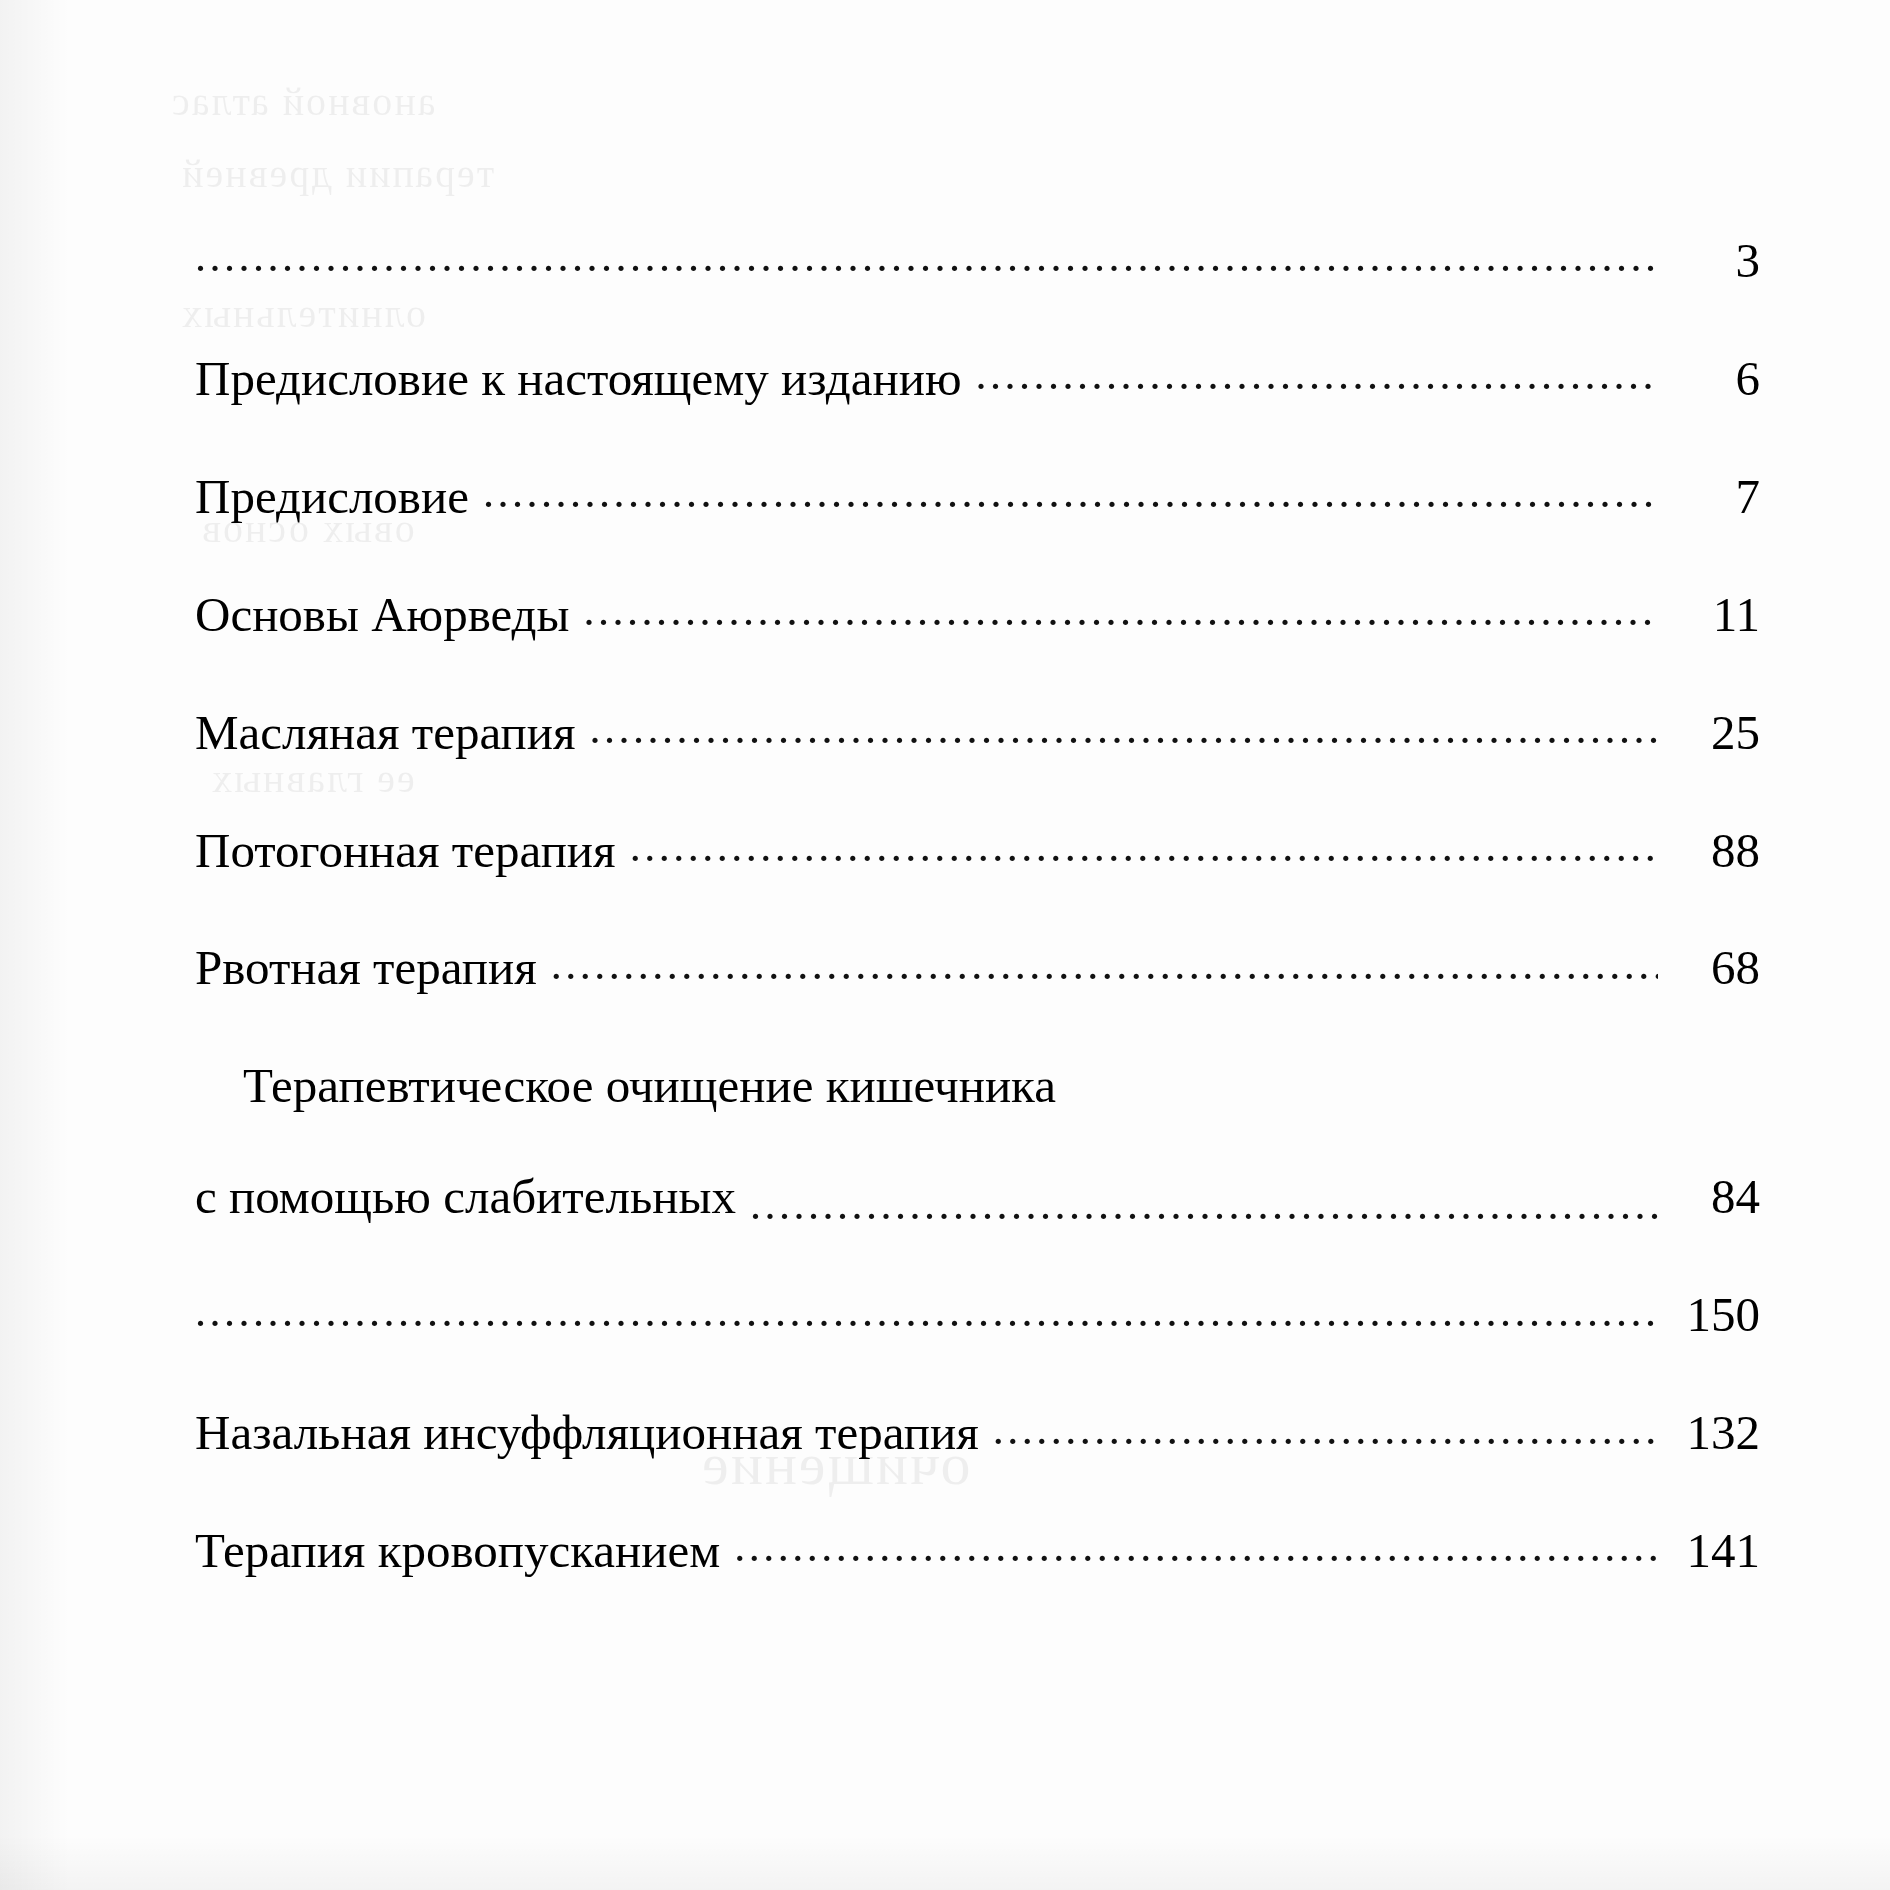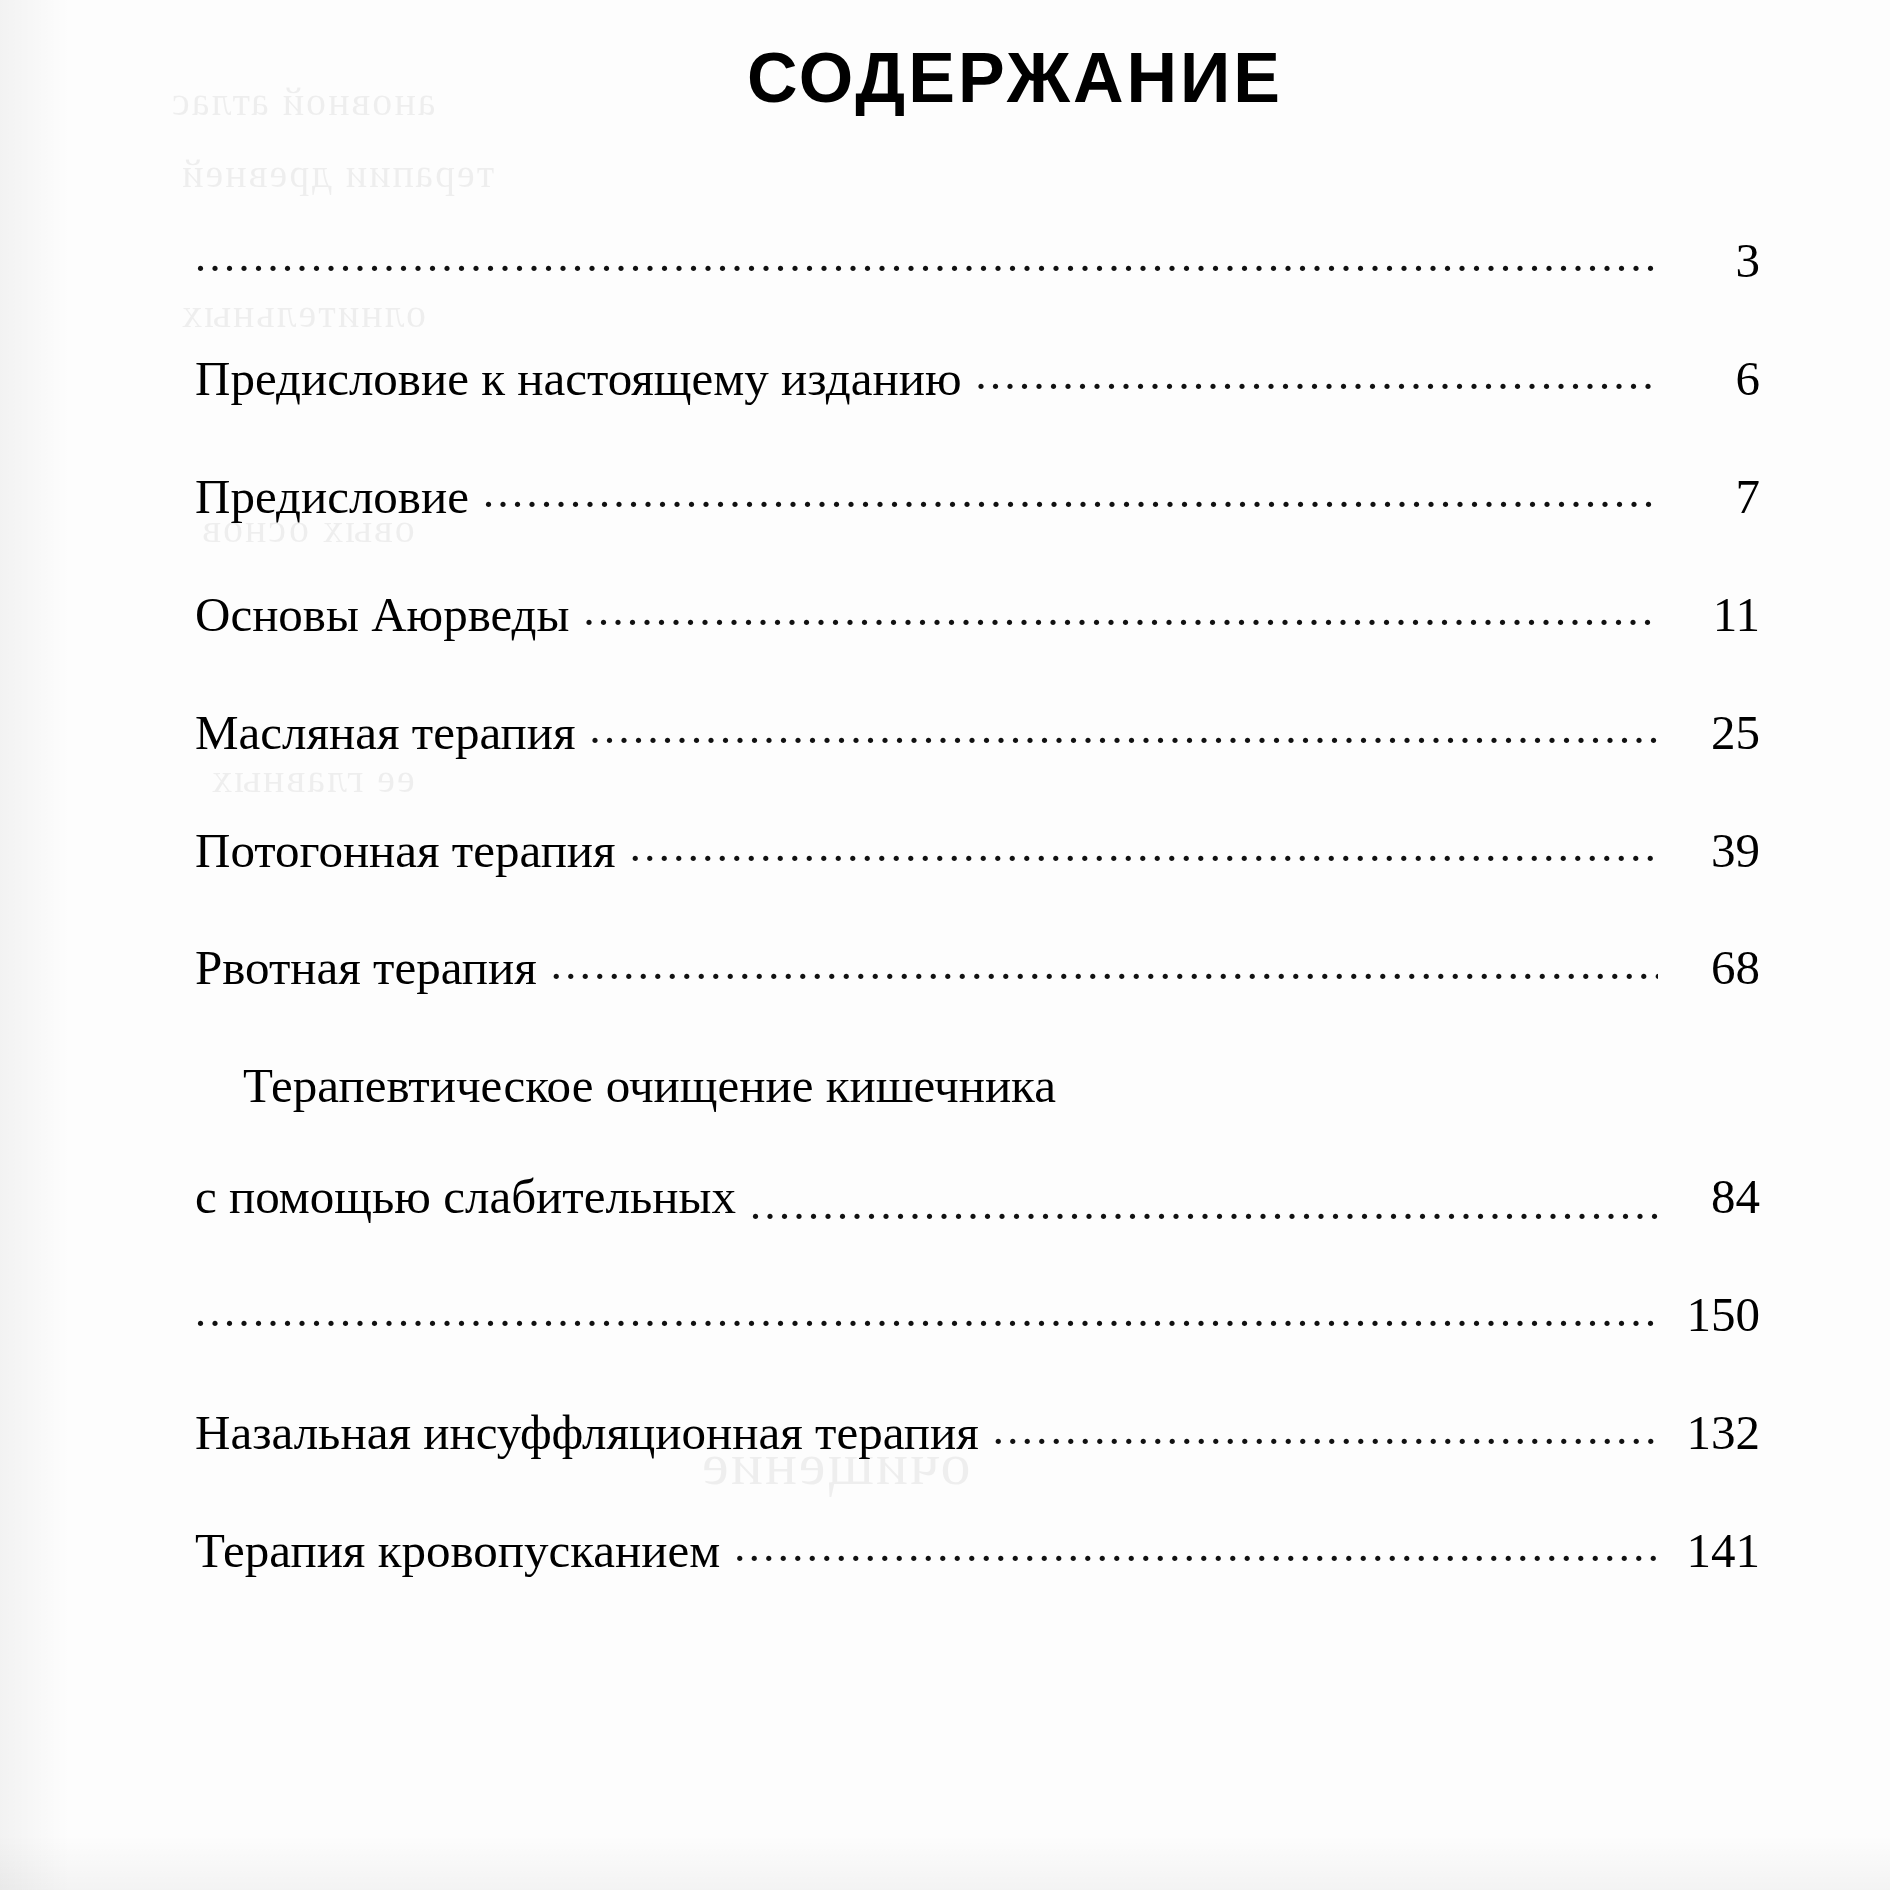--- a/index.html
+++ b/index.html
@@ -136,21 +136,20 @@
 
   <div class="ghost-layer">
     <div class="ghost-line" style="left:170px; top:78px;">ановной атлас</div>
     <div class="ghost-line" style="left:180px; top:150px;">терапии древней</div>
     <div class="ghost-line" style="left:180px; top:290px;">олнительных</div>
     <div class="ghost-line" style="left:200px; top:505px;">овых основ</div>
     <div class="ghost-line" style="left:210px; top:755px;">ее главных</div>
     <div class="ghost-line" style="left:700px; top:1430px; font-size:60px;">очищение</div>
   </div>
 
-  <div class="toc-title">СОДЕРЖАНИЕ</div>
 
   <div class="toc-list">
 
     <div class="toc-entry">
       <span class="leader"></span>
       <span class="page-no">3</span>
     </div>
 
     <div class="toc-entry">
       <span class="label">Предисловие к настоящему изданию</span>
@@ -172,21 +171,21 @@
 
     <div class="toc-entry">
       <span class="label">Масляная терапия</span>
       <span class="leader"></span>
       <span class="page-no">25</span>
     </div>
 
     <div class="toc-entry">
       <span class="label">Потогонная терапия</span>
       <span class="leader"></span>
-      <span class="page-no">39</span>
+      <span class="page-no">88</span>
     </div>
 
     <div class="toc-entry">
       <span class="label">Рвотная терапия</span>
       <span class="leader"></span>
       <span class="page-no">68</span>
     </div>
 
     <div class="toc-entry wrapped">
       <div class="first-line">Терапевтическое очищение кишечника</div>

